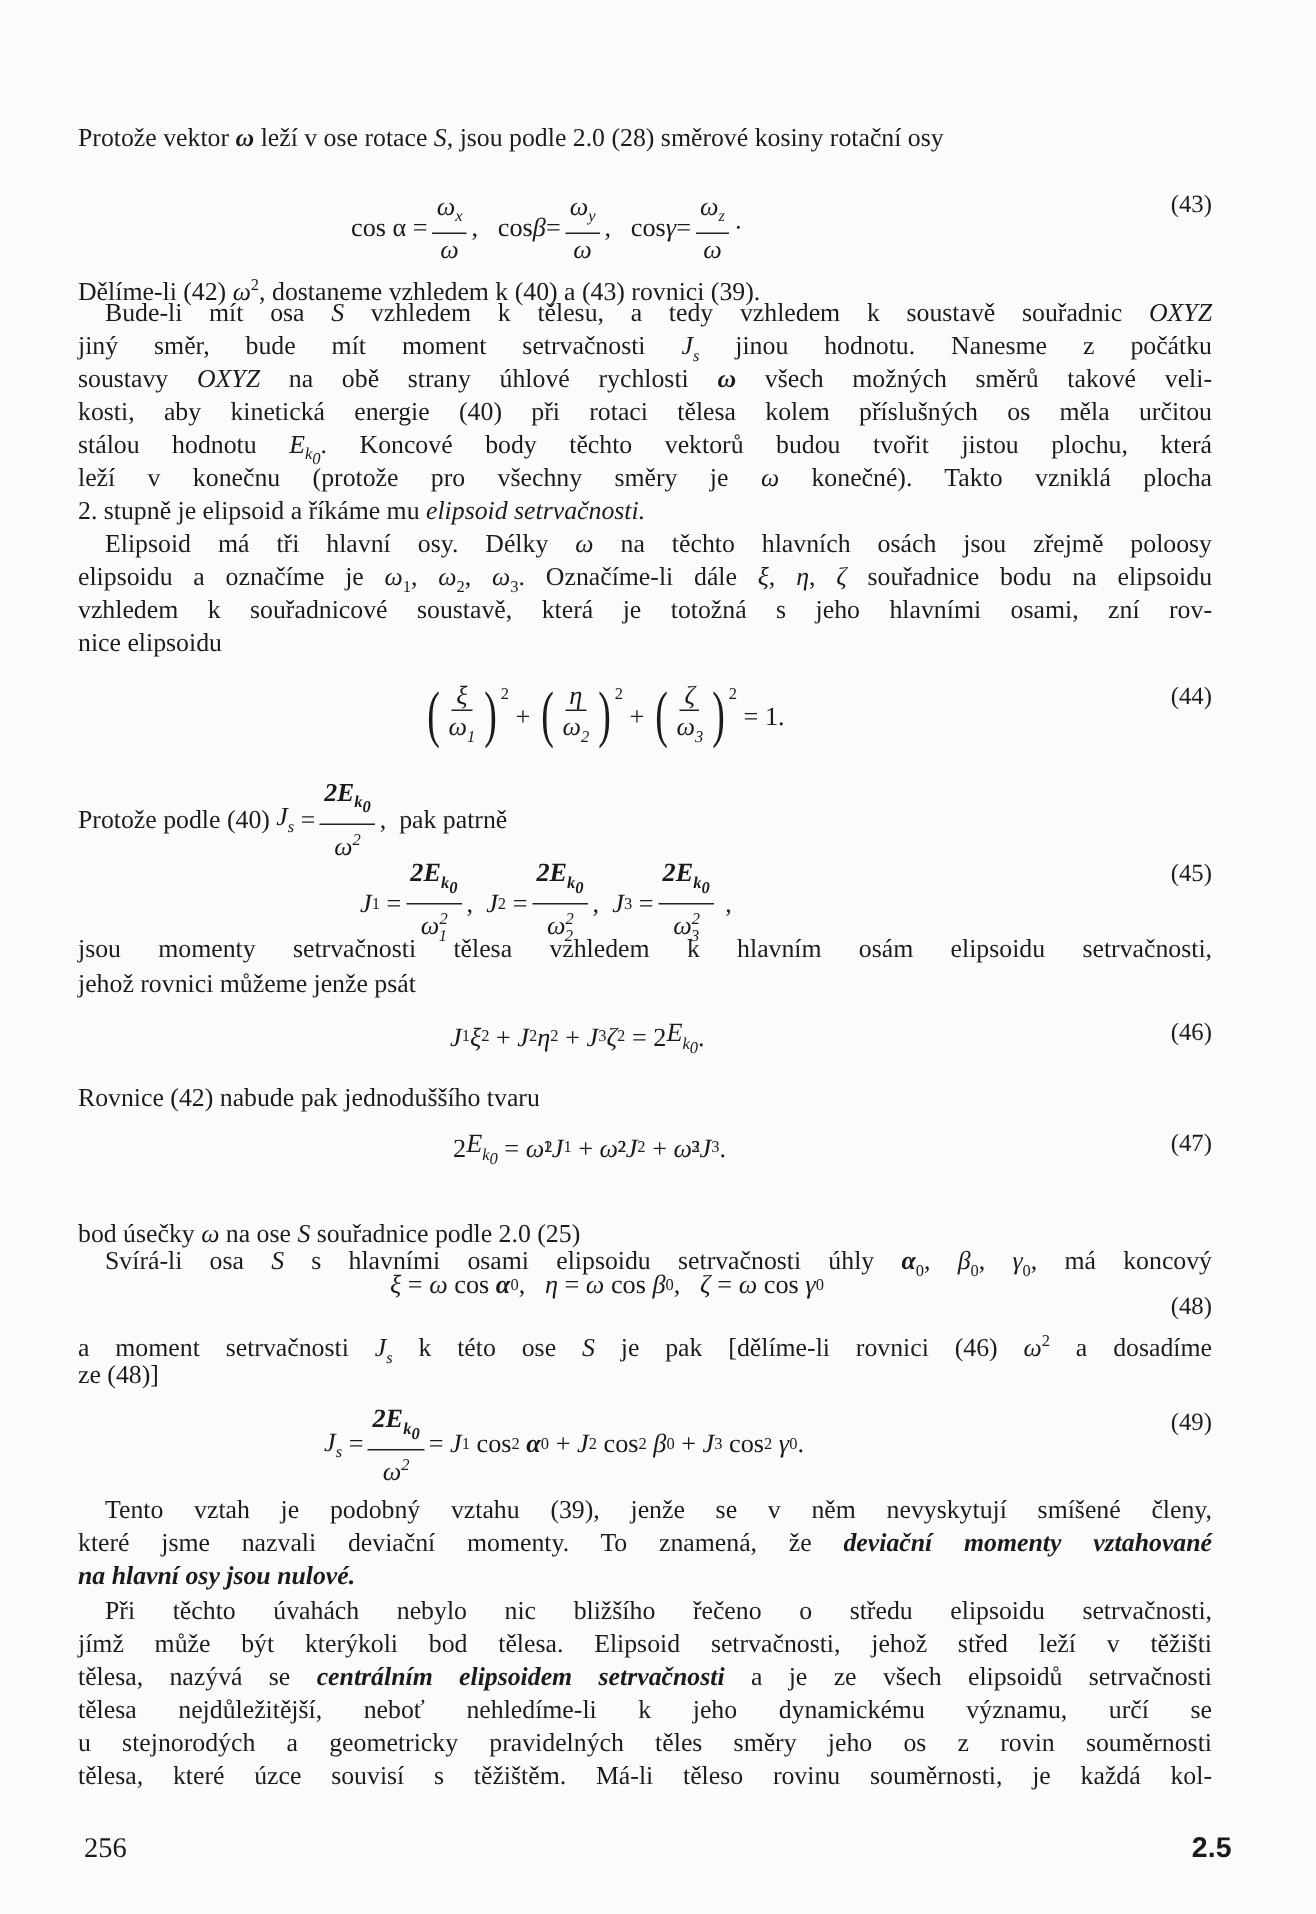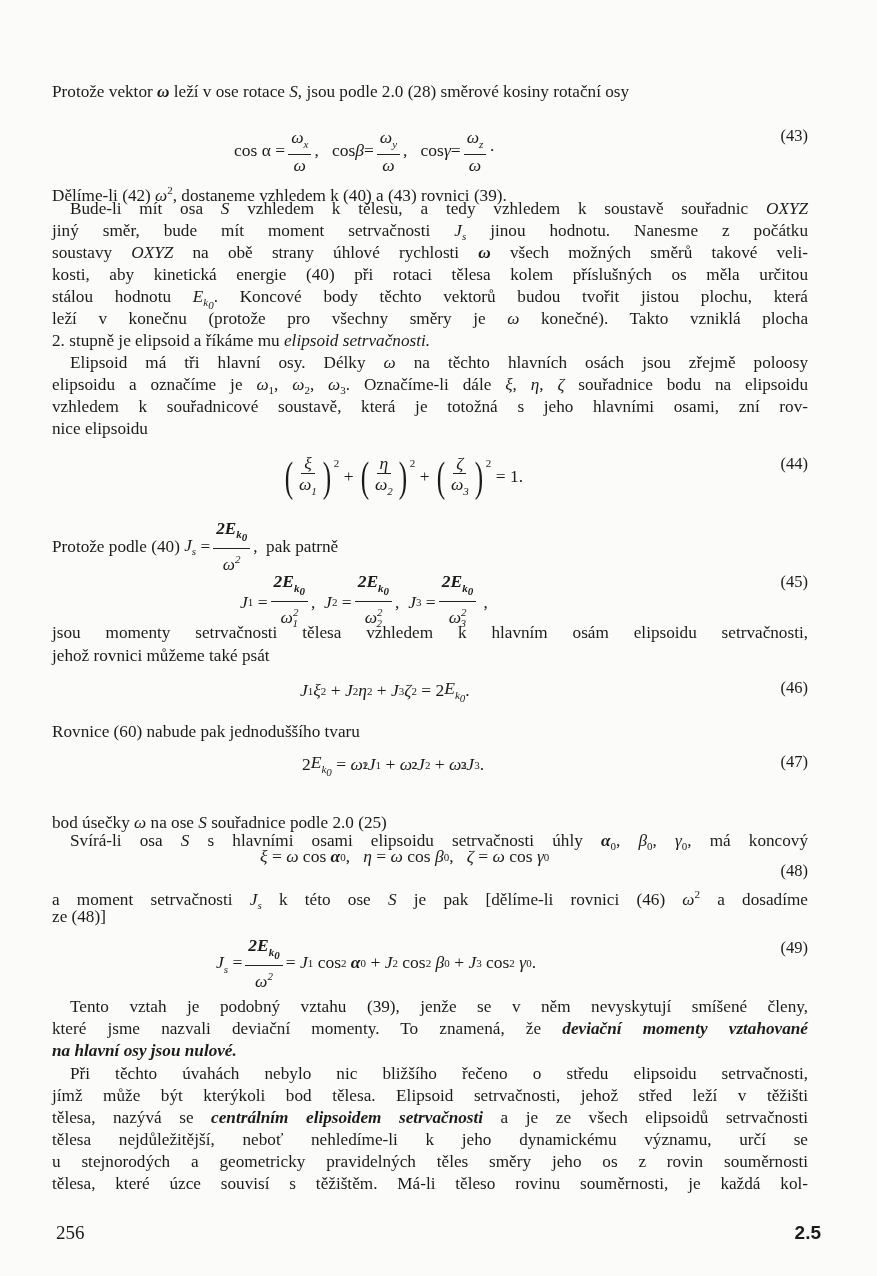--- a/index.html
+++ b/index.html
@@ -99,30 +99,30 @@
           <span class="d">ω<sup>2</sup><sub style="margin-left:-6px;">2</sub></span>
         </span>,&nbsp;&nbsp; <i>J</i><sub>3</sub>&nbsp;=<span class="frac">
           <span class="n"><b>2<i>E<sub>k<sub>0</sub></sub></i></b></span>
           <span class="d">ω<sup>2</sup><sub style="margin-left:-6px;">3</sub></span>
         </span>&nbsp;,
     </div>
     <div class="num" style="top:12px;">(45)</div>
   </div>
 
   <div class="line just" style="top:623px;">jsou momenty setrvačnosti tělesa vzhledem k hlavním osám elipsoidu setrvačnosti,</div>
-  <div class="line" style="top:646px;">jehož rovnici můžeme také psát</div>
+  <div class="line" style="top:646px;">jehož rovnici můžeme jenže psát</div>
 
   <div class="eq" style="top:678px;height:26px;">
     <div class="body" style="left:248px;top:0;">
       <i>J</i><sub>1</sub><i>ξ</i><sup>2</sup>&nbsp;+&nbsp;<i>J</i><sub>2</sub><i>η</i><sup>2</sup>&nbsp;+&nbsp;<i>J</i><sub>3</sub><i>ζ</i><sup>2</sup>&nbsp;=&nbsp;2<i>E<sub>k<sub>0</sub></sub></i>.
     </div>
     <div class="num" style="top:0;">(46)</div>
   </div>
 
-  <div class="line" style="top:722px;">Rovnice (60) nabude pak jednoduššího tvaru</div>
+  <div class="line" style="top:722px;">Rovnice (42) nabude pak jednoduššího tvaru</div>
 
   <div class="eq" style="top:752px;height:26px;">
     <div class="body" style="left:250px;top:0;">
       2<i>E<sub>k<sub>0</sub></sub></i>&nbsp;=&nbsp;<i>ω</i><sup>2</sup><sub style="margin-left:-6px;">1</sub><i>J</i><sub>1</sub>&nbsp;+&nbsp;<i>ω</i><sup>2</sup><sub style="margin-left:-6px;">2</sub><i>J</i><sub>2</sub>&nbsp;+&nbsp;<i>ω</i><sup>2</sup><sub style="margin-left:-6px;">3</sub><i>J</i><sub>3</sub>.
     </div>
     <div class="num" style="top:0;">(47)</div>
   </div>
 
   <div class="line just ind" style="top:790px;margin-top:41px;">Svírá-li osa <i>S</i> s hlavními osami elipsoidu setrvačnosti úhly <b><i>α</i></b><sub>0</sub>, <i>β</i><sub>0</sub>, <i>γ</i><sub>0</sub>, má koncový</div>
   <div class="line" style="top:813px;">bod úsečky <i>ω</i> na ose <i>S</i> souřadnice podle 2.0 (25)</div>

